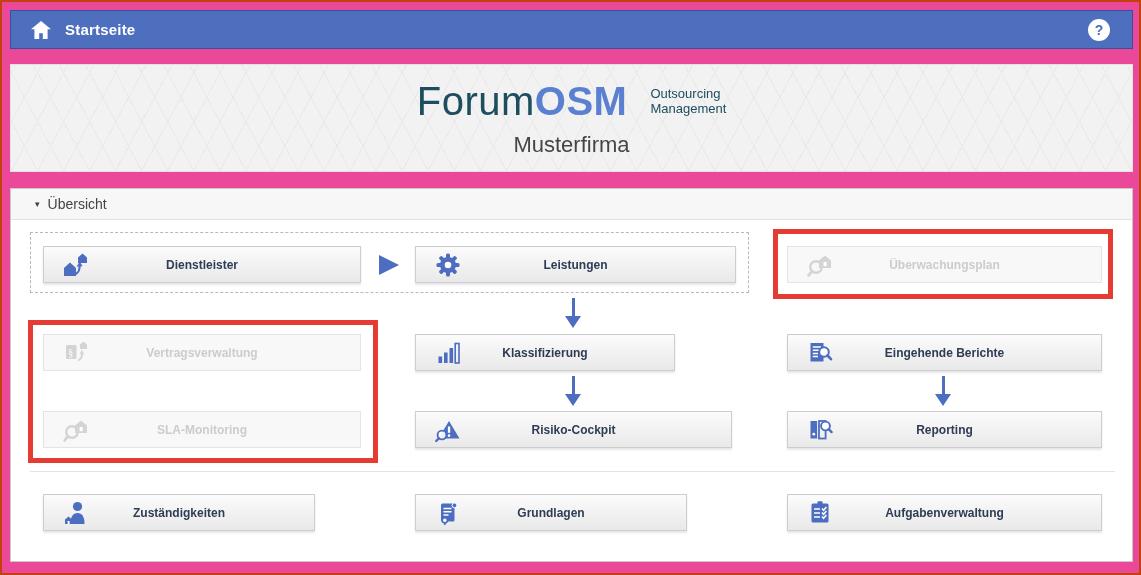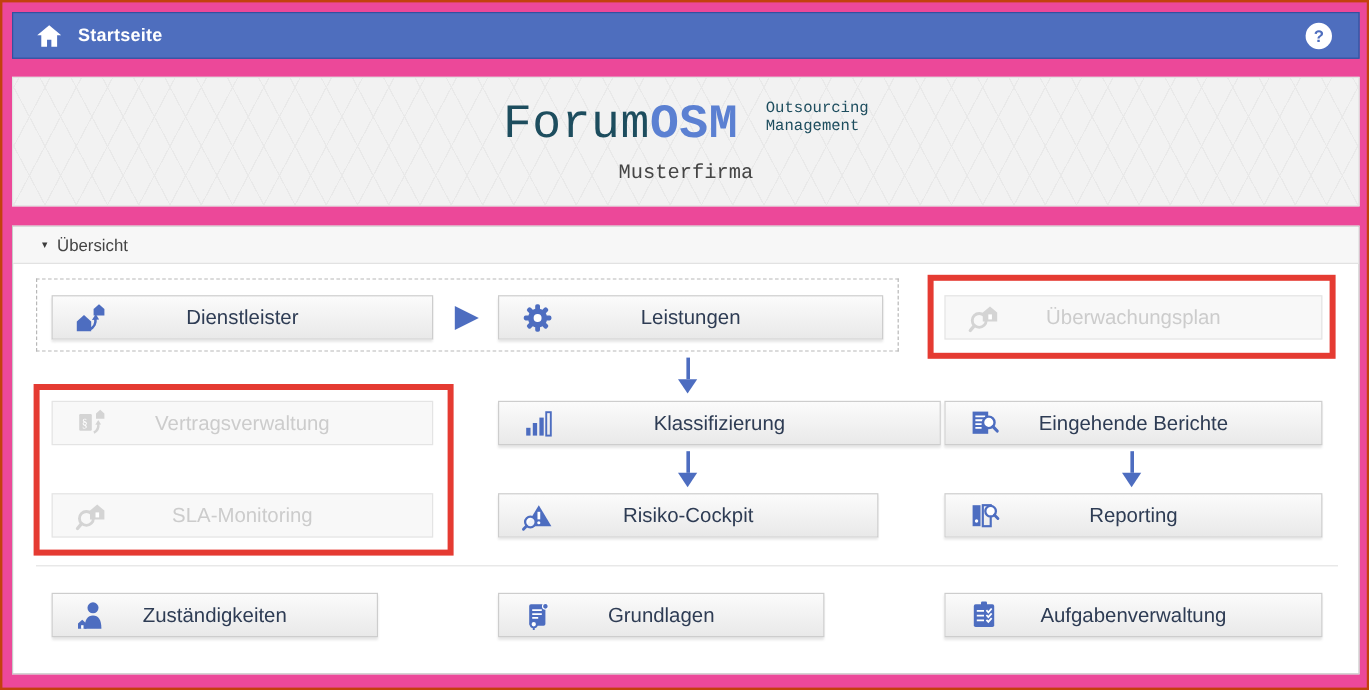--- a/index.html
+++ b/index.html
@@ -14,38 +14,38 @@
            background:#fff;color:#4e6ebe;font-weight:bold;font-size:14px;text-align:center;line-height:22px;cursor:pointer;}
 
   
   .banner{position:absolute;left:8px;top:62px;width:1123px;height:108px;box-sizing:border-box;
           border:1px solid #e2e2e2;
           background:
             repeating-linear-gradient(62deg,#e9e9e9 0 1px,transparent 1px 23px),
             repeating-linear-gradient(-62deg,#e9e9e9 0 1px,transparent 1px 23px),
             #f2f2f2;
           display:flex;flex-direction:column;align-items:center;justify-content:center;}
-  .brandrow{display:flex;font-family:Liberation Mono, monospace;}
+  .brandrow{display:flex;align-items:center;}
   .brand1{font-size:40px;color:#1d4d5e;letter-spacing:.5px;}
   .brand2{font-size:40px;color:#5b80d2;font-weight:bold;letter-spacing:.5px;}
   .tagline{margin-left:23px;font-size:13px;line-height:1.18;color:#1d4d5e;}
-  .company{margin-top:8px;font-size:17px;color:#454545;font-family:Liberation Mono, monospace;}
+  .company{margin-top:8px;font-size:22px;color:#454545;}
 
   
   .panel{position:absolute;left:8px;top:186px;width:1123px;height:374px;background:#fff;
          border:1px solid #c9c9c9;box-sizing:border-box;}
   .panel-head{height:30px;background:#f7f7f7;border-bottom:1px solid #e2e2e2;display:flex;align-items:center;
               padding-left:24px;color:#444;font-size:14px;cursor:pointer;}
   .panel-head .tri{font-size:9px;color:#3c3c3c;margin-right:8px;}
 
   
   .tile{position:absolute;height:37px;box-sizing:border-box;display:flex;align-items:center;justify-content:center;
         background:linear-gradient(#fbfbfb,#e9e9e9);border:1px solid #cdcdcd;
         box-shadow:0 2px 2px rgba(0,0,0,.10);cursor:pointer;}
-  .tile .tlabel{font-size:17px;color:#2e3c54;}
+  .tile .tlabel{font-size:12px;color:#2e3c54;font-weight:bold;}
   .tile .ticon{position:absolute;left:18px;top:50%;transform:translateY(-50%);width:28px;height:28px;color:#4d6dc0;}
   .tile.disabled{background:#f8f8f8;border-color:#e4e4e4;box-shadow:none;cursor:default;text-align:center;}
   .tile.disabled .tlabel{color:#cccccc;}
   .tile.disabled .ticon{color:#d4d4d4;}
 
   
   .dashed-group{position:absolute;left:28px;top:230px;width:719px;height:61px;border:1px dashed #b8b8b8;box-sizing:border-box;}
   .redbox{position:absolute;border:5px solid #e53b32;box-sizing:border-box;pointer-events:none;}
   .redbox.r1{left:771px;top:227px;width:340px;height:70px;}
   .redbox.r2{left:26px;top:318px;width:350px;height:143px;}
@@ -140,21 +140,21 @@
         <rect x="4" y="6" width="10.5" height="14" rx="1" fill="currentColor"></rect>
         <text x="6.2" y="16.6" font-size="10" font-family="Liberation Serif,serif" fill="#ffffff">§</text>
         <path d="M18 5.5 L21.5 2.5 L25 5.5 V10 H18 Z" fill="currentColor"></path>
         <path d="M16.2 21.5 C19.2 20 20.3 17 19.9 14" fill="none" stroke="currentColor" stroke-width="2"></path>
         <path d="M17.4 15 L19.9 11 L22.2 14.7 Z" fill="currentColor"></path>
       </svg>
     </span>
     <span class="tlabel">Vertragsverwaltung</span>
   </div>
 
-  <div class="tile" style="left:413px;top:332px;width:369px">
+  <div class="tile" style="left:413px;top:332px;width:260px">
     <span class="ticon">
       <svg width="28" height="28" viewBox="0 0 28 28" fill="currentColor">
         <rect x="4.5" y="17.5" width="3.6" height="6.5"></rect>
         <rect x="10" y="13.5" width="3.6" height="10.5"></rect>
         <rect x="15.5" y="9" width="3.6" height="15"></rect>
         <rect x="21.2" y="4.5" width="3.8" height="19.5" fill="none" stroke="currentColor" stroke-width="1.6"></rect>
       </svg>
     </span>
     <span class="tlabel">Klassifizierung</span>
   </div>

